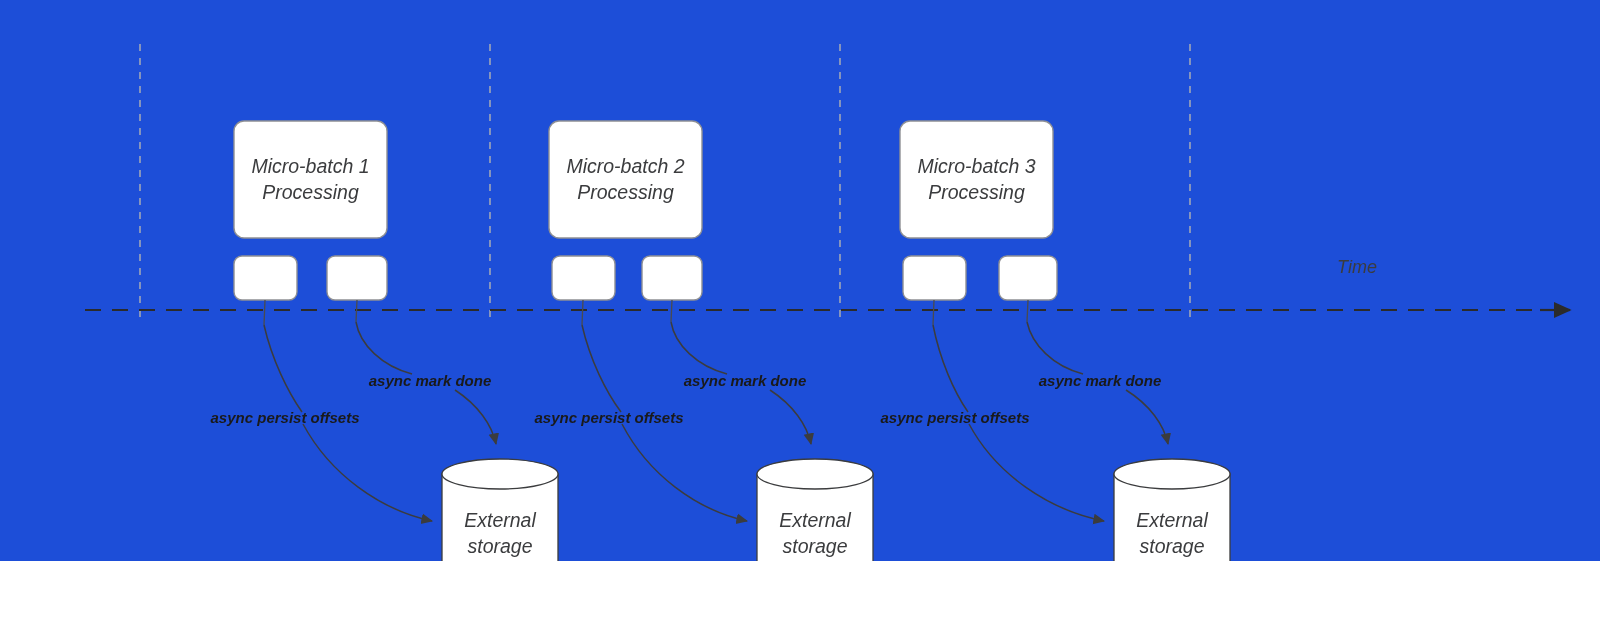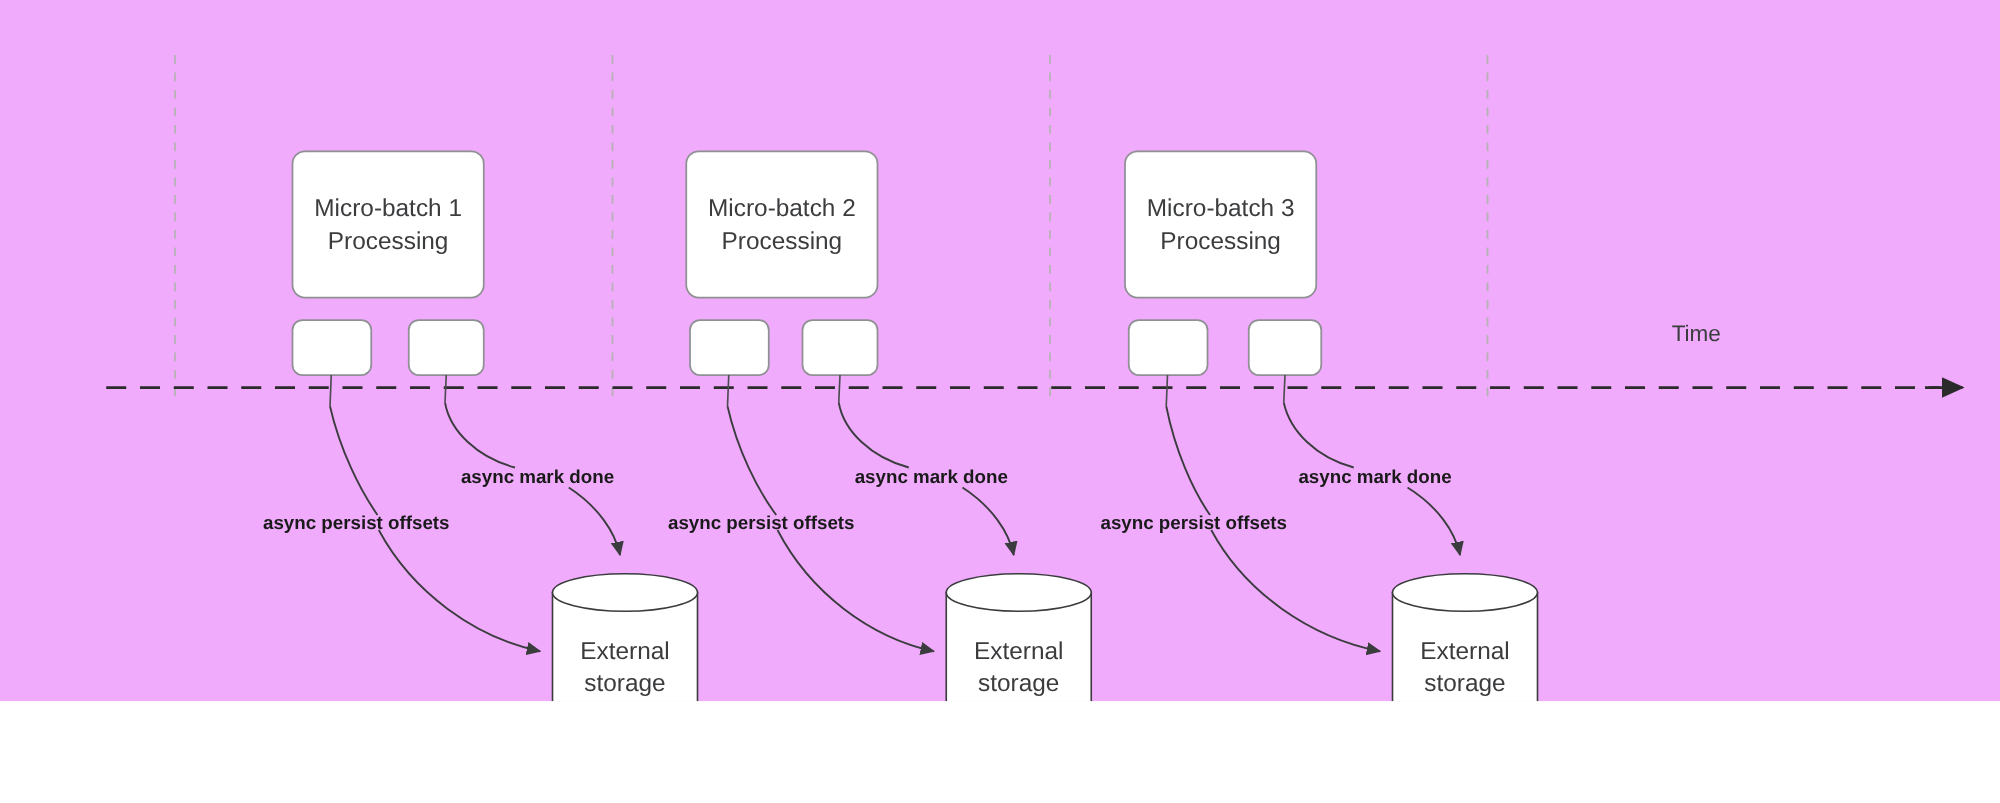--- a/index.html
+++ b/index.html
@@ -4,23 +4,24 @@
 <style>
   html, body {
     margin: 0;
     padding: 0;
     background: #ffffff;
   }
   #canvas {
     position: relative;
     width: 1600px;
     height: 561px;
-    background: #f0abfc;
+    background: #1d4ed8;
     overflow: hidden;
     font-family: "Liberation Sans", sans-serif;
+    font-style: italic;
   }
   #diagram-svg {
     position: absolute;
     left: 0;
     top: 0;
     width: 1600px;
     height: 642px;
   }
   .node-label {
     font-family: "Liberation Sans", sans-serif;

